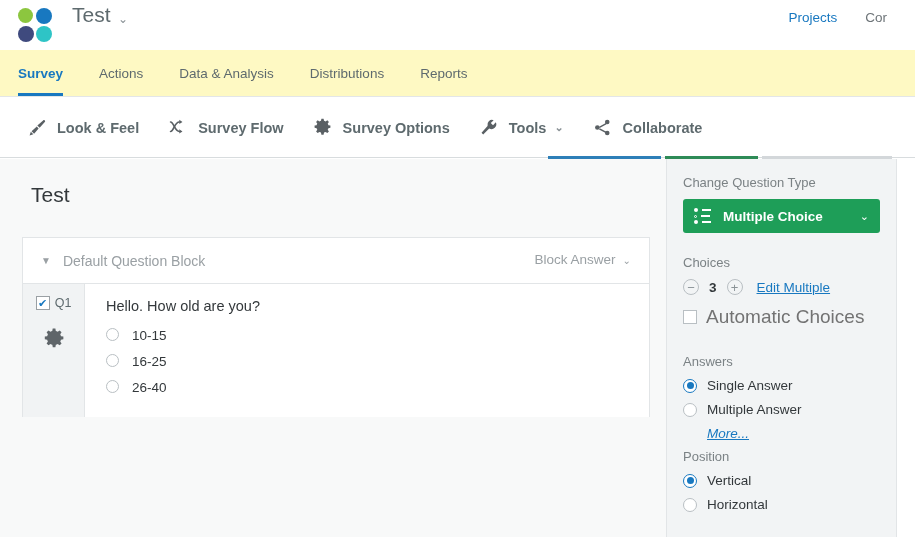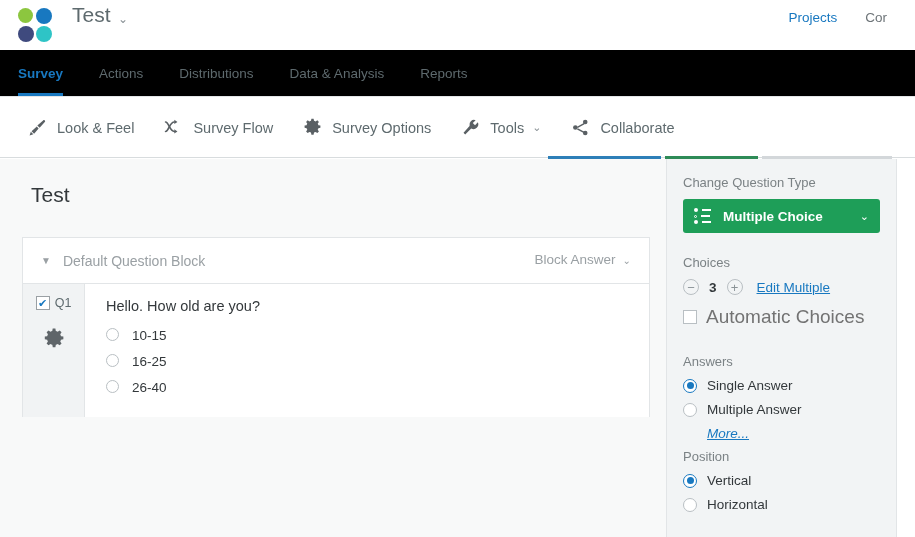--- a/index.html
+++ b/index.html
@@ -43,21 +43,21 @@
   }
   .topnav a {
     font-size: 13.5px; color: #6d7478; text-decoration: none;
     margin-right: 28px; white-space: nowrap;
   }
   .topnav a.active { color: #1878c0; }
 
   
   .tabbar {
     position: absolute; left: 0; top: 50px; width: 915px; height: 47px;
-    background: #000000;
+    background: #fef9c3;
     border-bottom: 1px solid #e3e6e8;
   }
   .tabbar ul { list-style: none; display: flex; padding-left: 18px; height: 100%; }
   .tabbar li {
     font-size: 13.5px; color: #5e6a6e;
     margin-right: 36px; position: relative;
     display: flex; align-items: center;
     height: 100%;
     white-space: nowrap;
   }
@@ -71,20 +71,21 @@
   .toolbar {
     position: absolute; left: 0; top: 98px; width: 915px; height: 60px;
     background: #ffffff;
     border-bottom: 1px solid #d8dcde;
     display: flex; align-items: center; padding-left: 26px;
   }
   .tool {
     display: flex; align-items: center;
     margin-right: 28px; color: #5e6a6e; font-size: 14.5px;
     white-space: nowrap;
+    font-weight: bold;
   }
   .tool .ticon {
     display: inline-flex; align-items: center; justify-content: center;
     width: 22px; height: 22px; margin-right: 9px; color: #5a6064;
   }
   .tool .tcaret { margin-left: 8px; font-size: 11px; color: #8a9296; }
 
   
   .canvas {
     position: absolute; left: 0; top: 159px; width: 666px; height: 378px;
@@ -230,22 +231,22 @@
     <div class="topnav">
       <a class="active" href="#">Projects</a>
       <a href="#">Cor</a>
     </div>
   </div>
 
   <div class="tabbar">
     <ul>
       <li class="active">Survey</li>
       <li>Actions</li>
+      <li>Data &amp; Analysis</li>
       <li>Distributions</li>
-      <li>Data &amp; Analysis</li>
       <li>Reports</li>
     </ul>
   </div>
 
   <div class="toolbar">
 
     <div class="tool">
       <span class="ticon">
         <svg width="19" height="19" viewBox="0 0 24 24" fill="currentColor">
           <path d="M21.2 3.1c-.6-.6-1.5-.6-2.1 0l-7.3 6.4 2.9 2.9 6.5-7.2c.6-.6.6-1.5 0-2.1z"></path>

